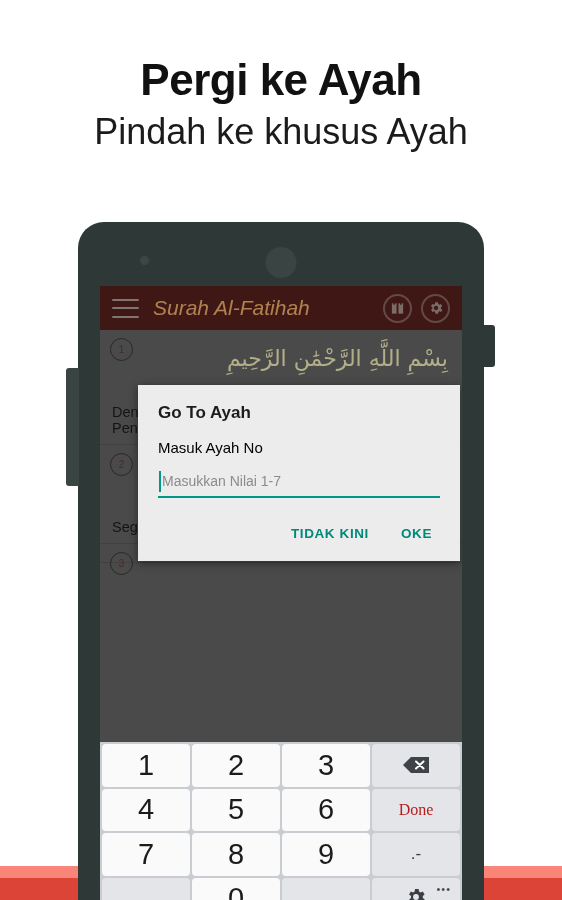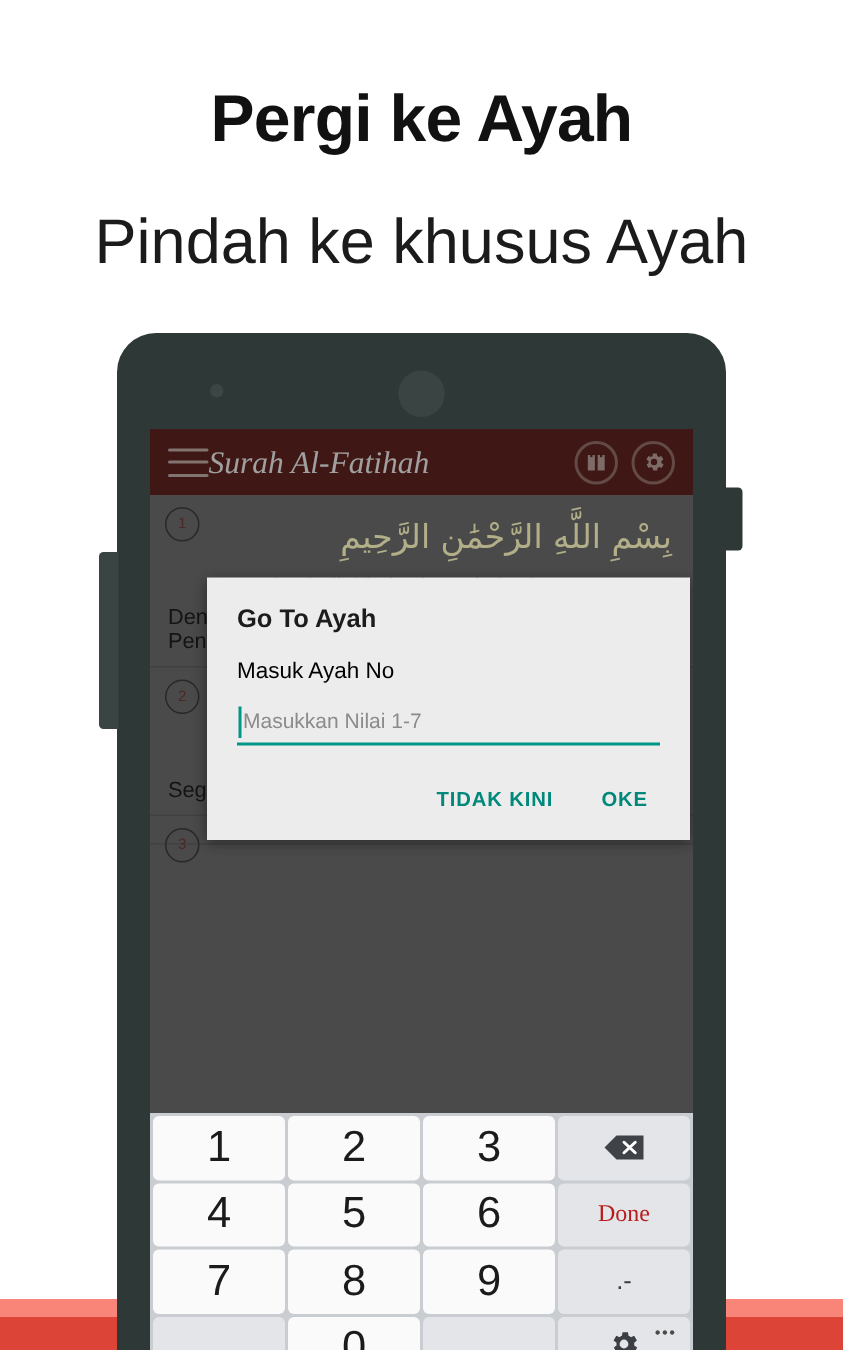--- a/index.html
+++ b/index.html
@@ -11,22 +11,22 @@
   }
   .page { position:relative; width:562px; height:900px; background:#fff; }
 
   
   .headline-wrap { position:absolute; top:56px; left:0; width:562px; text-align:center; }
   .headline {
     font-size:44px; font-weight:bold; color:#111111;
     letter-spacing:-0.5px; line-height:1.1;
   }
   .subheadline {
-    margin-top:34px;
-    font-size:42px; font-weight:normal; color:#1b1b1b;
+    margin-top:8px;
+    font-size:36px; font-weight:normal; color:#1b1b1b;
     line-height:1.1;
   }
 
   
   .band-light { position:absolute; left:0; top:866px; width:562px; height:12px; background:#F98478; }
   .band-dark  { position:absolute; left:0; top:878px; width:562px; height:22px; background:#DC4438; }
 
   
   .device {
     position:absolute; left:78px; top:222px;
@@ -64,23 +64,23 @@
   }
 
   
   .appbar {
     position:relative; height:44px; background:#5b221d;
     display:flex; align-items:center; padding:0 12px;
   }
   .hamburger { width:27px; height:19px; display:flex; flex-direction:column; justify-content:space-between; }
   .hamburger i { display:block; height:2px; background:#b9a6a2; border-radius:1px; }
   .appbar-title {
-    flex:1;
-    font-family:Liberation Serif, serif; font-style:italic;
-    font-size:21px; color:#e5e5e5; white-space:nowrap;
+    margin-left:14px; flex:1;
+    font-family:Liberation Sans, sans-serif; font-style:italic;
+    font-size:21px; color:#fdba74; white-space:nowrap;
   }
   .circ-icon {
     width:29px; height:29px; border-radius:50%;
     border:2px solid #8e6a65;
     display:flex; align-items:center; justify-content:center;
     margin-left:9px; flex:none;
   }
   .circ-icon svg { display:block; }
 
   

